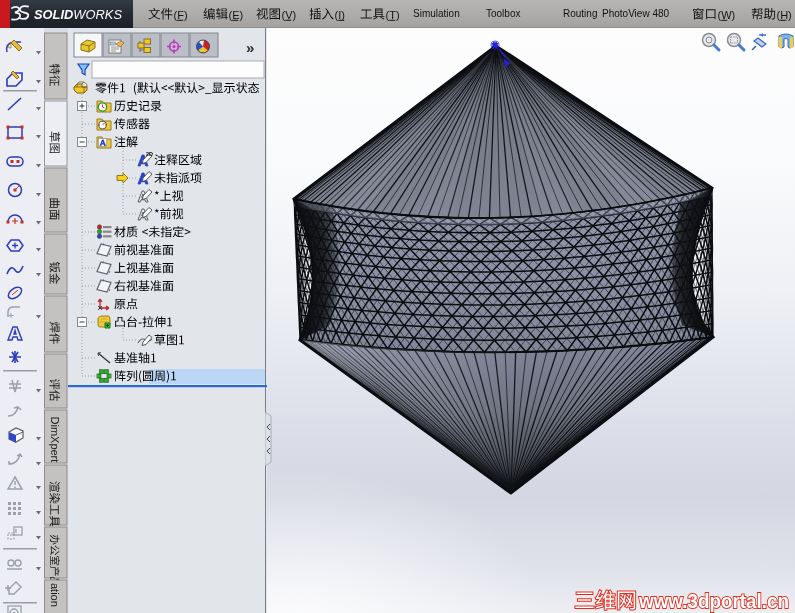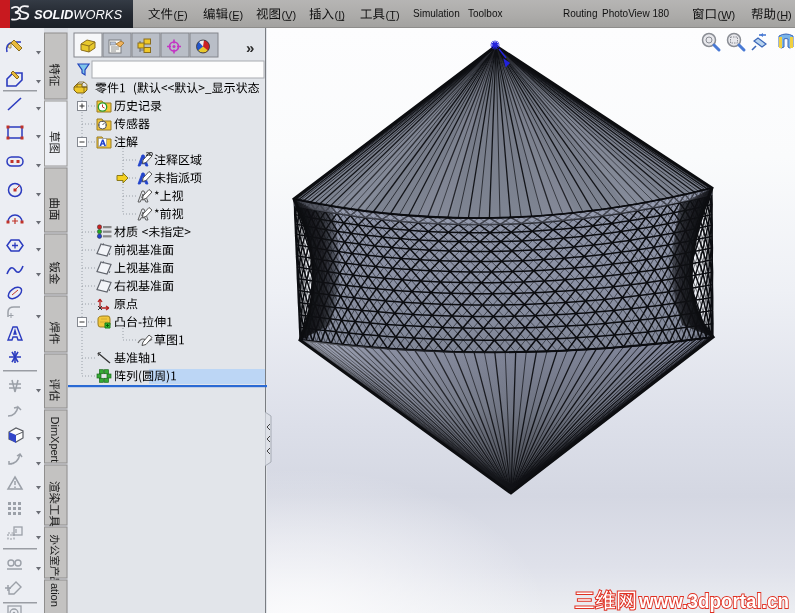--- a/index.html
+++ b/index.html
@@ -19,23 +19,23 @@
 <div id="logo"></div>
 <div id="logored"></div>
 <svg class="abs" style="left:0;top:0" width="270" height="28" viewBox="0 0 270 28">
 <g stroke="#f4f4f6" fill="none" stroke-width="1.8" stroke-linecap="round">
 <path d="M12,8 q5,-2.5 7,0.5 q1,2.5 -4,4 q6,0.5 5,4 q-1.5,4 -8,3"></path>
 <path d="M28,6.5 q-7,-1.5 -8,2.5 q-0.5,2.5 4,3.5 q5.5,1 4,4 q-2,4 -9,1.5"></path>
 </g>
 <text x="34" y="19" font-family="Liberation Sans" font-weight="bold" font-style="italic" font-size="13" fill="#fbfbfd" textLength="88" lengthAdjust="spacingAndGlyphs">SOLID<tspan font-weight="normal">WORKS</tspan></text>
 </svg>
 <div class="menuitem" style="left:413px">Simulation</div>
-<div class="menuitem" style="left:468px">Toolbox</div>
+<div class="menuitem" style="left:486px">Toolbox</div>
 <div class="menuitem" style="left:563px">Routing</div>
-<div class="menuitem" style="left:602px">PhotoView 180</div>
+<div class="menuitem" style="left:602px">PhotoView 480</div>
 <svg class="abs" style="left:0;top:0" width="795" height="28" viewBox="0 0 795 28">
     <path d="M157.1 10.6 158.0 10.9Q157.2 13.2 156.0 14.8Q154.8 16.5 153.0 17.6Q151.3 18.7 149.0 19.5Q149.0 19.4 148.9 19.2Q148.8 19.0 148.7 18.9Q148.6 18.7 148.4 18.6Q150.7 17.9 152.4 16.9Q154.0 15.8 155.2 14.3Q156.3 12.8 157.1 10.6ZM151.4 10.7Q152.1 12.6 153.3 14.2Q154.5 15.8 156.2 16.9Q157.9 18.0 160.1 18.6Q160.0 18.6 159.9 18.8Q159.7 19.0 159.6 19.1Q159.5 19.3 159.4 19.4Q157.2 18.8 155.5 17.6Q153.8 16.4 152.5 14.8Q151.3 13.1 150.5 11.0ZM148.6 10.2H159.9V11.1H148.6ZM153.3 8.2 154.3 7.9Q154.6 8.4 154.8 8.9Q155.1 9.4 155.2 9.8L154.2 10.2Q154.1 9.8 153.8 9.2Q153.6 8.7 153.3 8.2Z M168.1 8.1H169.0V19.5H168.1ZM165.9 8.6 166.8 8.8Q166.6 9.7 166.4 10.5Q166.1 11.4 165.8 12.1Q165.5 12.8 165.2 13.4Q165.1 13.3 164.9 13.2Q164.8 13.1 164.6 13.0Q164.5 13.0 164.4 12.9Q164.7 12.4 165.0 11.7Q165.3 11.0 165.5 10.2Q165.8 9.4 165.9 8.6ZM166.0 10.6H171.9V11.5H165.8ZM164.5 14.2H172.4V15.2H164.5ZM163.8 8.0 164.7 8.3Q164.3 9.4 163.8 10.4Q163.3 11.4 162.7 12.3Q162.1 13.2 161.4 14.0Q161.4 13.8 161.3 13.7Q161.2 13.5 161.1 13.3Q161.0 13.1 160.9 13.0Q161.5 12.4 162.0 11.6Q162.6 10.8 163.0 9.9Q163.5 9.0 163.8 8.0ZM162.6 11.3 163.5 10.4 163.5 10.4V19.5H162.6Z" fill="#141414"></path>
     <text x="173.5" y="18.5" font-size="11" font-family="Liberation Sans" fill="#141414">(F)</text>
     <rect x="177.2" y="19.8" width="6" height="1" fill="#141414"></rect>
     <path d="M203.8 16.2Q203.8 16.1 203.8 16.0Q203.7 15.8 203.7 15.7Q203.6 15.5 203.6 15.4Q203.8 15.3 204.0 15.1Q204.2 14.9 204.4 14.6Q204.6 14.4 204.9 14.0Q205.1 13.6 205.5 13.0Q205.8 12.5 206.2 11.9Q206.5 11.2 206.8 10.6L207.6 11.0Q207.1 11.9 206.6 12.7Q206.1 13.6 205.6 14.3Q205.0 15.1 204.5 15.7V15.8Q204.5 15.8 204.4 15.8Q204.3 15.8 204.2 15.9Q204.0 16.0 203.9 16.1Q203.8 16.1 203.8 16.2ZM203.8 16.2 203.8 15.5 204.2 15.2 207.2 14.5Q207.2 14.7 207.2 14.9Q207.2 15.2 207.2 15.3Q206.2 15.6 205.6 15.7Q204.9 15.9 204.6 16.0Q204.3 16.1 204.1 16.1Q203.9 16.2 203.8 16.2ZM203.8 13.2Q203.7 13.1 203.7 13.0Q203.6 12.8 203.6 12.6Q203.5 12.5 203.5 12.4Q203.6 12.3 203.8 12.1Q203.9 11.9 204.1 11.6Q204.2 11.4 204.4 11.1Q204.6 10.7 204.8 10.2Q205.1 9.7 205.3 9.1Q205.5 8.6 205.7 8.0L206.6 8.3Q206.3 9.1 205.9 9.9Q205.6 10.7 205.1 11.4Q204.7 12.1 204.3 12.7V12.7Q204.3 12.7 204.2 12.8Q204.2 12.8 204.0 12.9Q203.9 13.0 203.8 13.1Q203.8 13.1 203.8 13.2ZM203.8 13.2 203.7 12.5 204.2 12.2 206.3 12.0Q206.3 12.2 206.3 12.4Q206.3 12.6 206.3 12.8Q205.5 12.9 205.1 12.9Q204.6 13.0 204.4 13.1Q204.1 13.1 204.0 13.1Q203.8 13.2 203.8 13.2ZM203.5 17.8Q204.2 17.6 205.2 17.2Q206.1 16.9 207.2 16.5L207.3 17.2Q206.4 17.6 205.4 18.0Q204.5 18.4 203.7 18.7ZM210.8 13.8H211.4V19.1H210.8ZM212.3 13.8H213.0V19.1H212.3ZM213.9 13.3H214.6V18.6Q214.6 18.9 214.6 19.0Q214.5 19.2 214.3 19.3Q214.2 19.4 214.0 19.4Q213.7 19.4 213.4 19.4Q213.4 19.2 213.3 19.1Q213.2 18.9 213.2 18.7Q213.4 18.7 213.5 18.7Q213.7 18.7 213.8 18.7Q213.9 18.7 213.9 18.6ZM208.2 9.3H209.0V12.1Q209.0 12.8 209.0 13.8Q208.9 14.7 208.8 15.7Q208.7 16.6 208.4 17.6Q208.1 18.5 207.7 19.3Q207.6 19.2 207.4 19.1Q207.3 19.0 207.2 18.9Q207.0 18.8 206.9 18.8Q207.3 18.0 207.6 17.1Q207.9 16.3 208.0 15.4Q208.1 14.5 208.1 13.6Q208.2 12.8 208.2 12.1ZM208.6 9.3H214.5V12.3H208.6V11.5H213.6V10.2H208.6ZM209.0 13.3H214.3V14.1H209.8V19.4H209.0ZM209.4 16.0H214.2V16.7H209.4ZM210.6 8.2 211.4 7.9Q211.7 8.3 211.9 8.7Q212.1 9.1 212.2 9.5L211.2 9.8Q211.2 9.4 211.0 9.0Q210.8 8.5 210.6 8.2Z M216.1 9.5H220.7V10.4H216.1ZM218.6 11.4H219.4V19.4H218.6ZM216.0 16.4Q216.6 16.3 217.4 16.2Q218.2 16.1 219.0 15.9Q219.9 15.7 220.8 15.6L220.8 16.4Q219.6 16.6 218.4 16.9Q217.2 17.1 216.2 17.3ZM216.5 14.3Q216.5 14.3 216.4 14.1Q216.4 13.9 216.3 13.8Q216.3 13.6 216.2 13.5Q216.4 13.5 216.5 13.2Q216.7 12.9 216.8 12.5Q216.9 12.3 217.0 11.8Q217.2 11.4 217.4 10.8Q217.5 10.1 217.7 9.4Q217.8 8.7 217.9 8.0L218.9 8.2Q218.7 9.2 218.4 10.2Q218.1 11.2 217.8 12.1Q217.5 13.1 217.1 13.8V13.8Q217.1 13.8 217.0 13.9Q216.9 13.9 216.8 14.0Q216.7 14.1 216.6 14.2Q216.5 14.3 216.5 14.3ZM216.5 14.3V13.6L217.0 13.3H220.6V14.2H217.4Q217.1 14.2 216.8 14.2Q216.6 14.3 216.5 14.3ZM225.7 12.0H226.6V19.5H225.7ZM222.4 9.1V10.4H225.7V9.1ZM221.5 8.4H226.7V11.1H221.5ZM220.8 11.8H227.4V12.6H220.8ZM222.0 13.7H225.9V14.4H222.0ZM222.0 15.5H226.0V16.2H222.0ZM221.6 12.0H222.5V17.7L221.6 17.8ZM220.5 17.6Q221.3 17.5 222.5 17.4Q223.6 17.4 224.9 17.3Q226.2 17.2 227.5 17.1L227.5 17.9Q226.3 17.9 225.0 18.0Q223.8 18.1 222.7 18.2Q221.5 18.3 220.7 18.4Z" fill="#141414"></path>
     <text x="228.5" y="18.5" font-size="11" font-family="Liberation Sans" fill="#141414">(E)</text>
     <rect x="232.2" y="19.8" width="6" height="1" fill="#141414"></rect>
     <path d="M261.6 8.6H267.3V15.3H266.4V9.4H262.5V15.3H261.6ZM264.4 15.1H265.3V18.1Q265.3 18.4 265.4 18.5Q265.4 18.6 265.7 18.6H266.7Q266.9 18.6 267.1 18.4Q267.2 18.3 267.2 17.8Q267.2 17.4 267.3 16.5Q267.5 16.6 267.7 16.7Q267.9 16.8 268.1 16.8Q268.0 17.8 267.9 18.4Q267.8 18.9 267.5 19.1Q267.3 19.3 266.7 19.3H265.6Q264.9 19.3 264.7 19.1Q264.4 18.9 264.4 18.2ZM264.0 10.4H264.9V12.8Q264.9 13.6 264.7 14.5Q264.6 15.4 264.2 16.3Q263.8 17.2 263.0 18.0Q262.2 18.9 261.0 19.5Q261.0 19.4 260.9 19.3Q260.8 19.1 260.6 19.0Q260.5 18.9 260.4 18.8Q261.6 18.2 262.3 17.5Q263.0 16.7 263.4 15.9Q263.7 15.2 263.9 14.4Q264.0 13.6 264.0 12.8ZM256.8 10.2H260.4V11.0H256.8ZM258.4 13.8 259.3 12.8V19.5H258.4ZM259.3 13.0Q259.4 13.1 259.7 13.4Q259.9 13.7 260.2 14.0Q260.5 14.3 260.7 14.6Q261.0 14.9 261.1 15.0L260.5 15.8Q260.4 15.6 260.1 15.2Q259.9 14.9 259.6 14.6Q259.4 14.2 259.1 13.9Q258.9 13.6 258.7 13.4ZM260.1 10.2H260.3L260.5 10.1L261.0 10.4Q260.6 11.6 259.9 12.6Q259.3 13.6 258.5 14.5Q257.7 15.4 256.9 15.9Q256.9 15.8 256.8 15.6Q256.7 15.5 256.6 15.3Q256.6 15.1 256.5 15.0Q257.2 14.5 257.9 13.8Q258.6 13.0 259.2 12.1Q259.8 11.2 260.1 10.3ZM257.9 8.4 258.6 8.0Q259.0 8.4 259.3 8.8Q259.7 9.3 259.9 9.6L259.1 10.1Q258.9 9.7 258.6 9.3Q258.3 8.8 257.9 8.4Z M269.6 8.5H280.0V19.5H279.0V9.4H270.4V19.5H269.6ZM270.1 18.1H279.6V19.0H270.1ZM273.2 15.0 273.6 14.4Q274.1 14.5 274.6 14.7Q275.2 14.8 275.7 15.0Q276.2 15.2 276.6 15.4L276.2 16.0Q275.8 15.8 275.3 15.6Q274.8 15.4 274.2 15.3Q273.7 15.1 273.2 15.0ZM273.7 9.7 274.5 9.9Q274.1 10.5 273.6 11.0Q273.1 11.6 272.6 12.0Q272.1 12.5 271.6 12.8Q271.5 12.8 271.4 12.7Q271.2 12.6 271.1 12.4Q271.0 12.3 270.9 12.3Q271.7 11.8 272.4 11.1Q273.2 10.4 273.7 9.7ZM277.0 10.6H277.2L277.3 10.6L277.9 10.9Q277.4 11.7 276.6 12.3Q275.9 13.0 275.0 13.5Q274.0 14.0 273.1 14.4Q272.1 14.7 271.1 14.9Q271.1 14.8 271.0 14.7Q270.9 14.5 270.9 14.4Q270.8 14.3 270.7 14.2Q271.6 14.0 272.6 13.7Q273.5 13.4 274.4 12.9Q275.2 12.5 275.9 11.9Q276.6 11.4 277.0 10.8ZM273.1 11.3Q273.7 12.0 274.6 12.5Q275.5 13.1 276.6 13.5Q277.7 13.9 278.8 14.1Q278.7 14.2 278.5 14.4Q278.4 14.6 278.3 14.8Q277.1 14.6 276.0 14.1Q274.9 13.6 274.0 13.0Q273.1 12.4 272.4 11.6ZM273.4 10.6H277.3V11.4H272.9ZM271.9 16.6 272.4 16.0Q273.0 16.0 273.7 16.2Q274.4 16.3 275.1 16.4Q275.8 16.6 276.4 16.7Q277.0 16.9 277.4 17.0L277.0 17.7Q276.4 17.5 275.6 17.3Q274.7 17.1 273.8 16.9Q272.8 16.7 271.9 16.6Z" fill="#141414"></path>
     <text x="281.5" y="18.5" font-size="11" font-family="Liberation Sans" fill="#141414">(V)</text>
     <rect x="285.2" y="19.8" width="6" height="1" fill="#141414"></rect>

